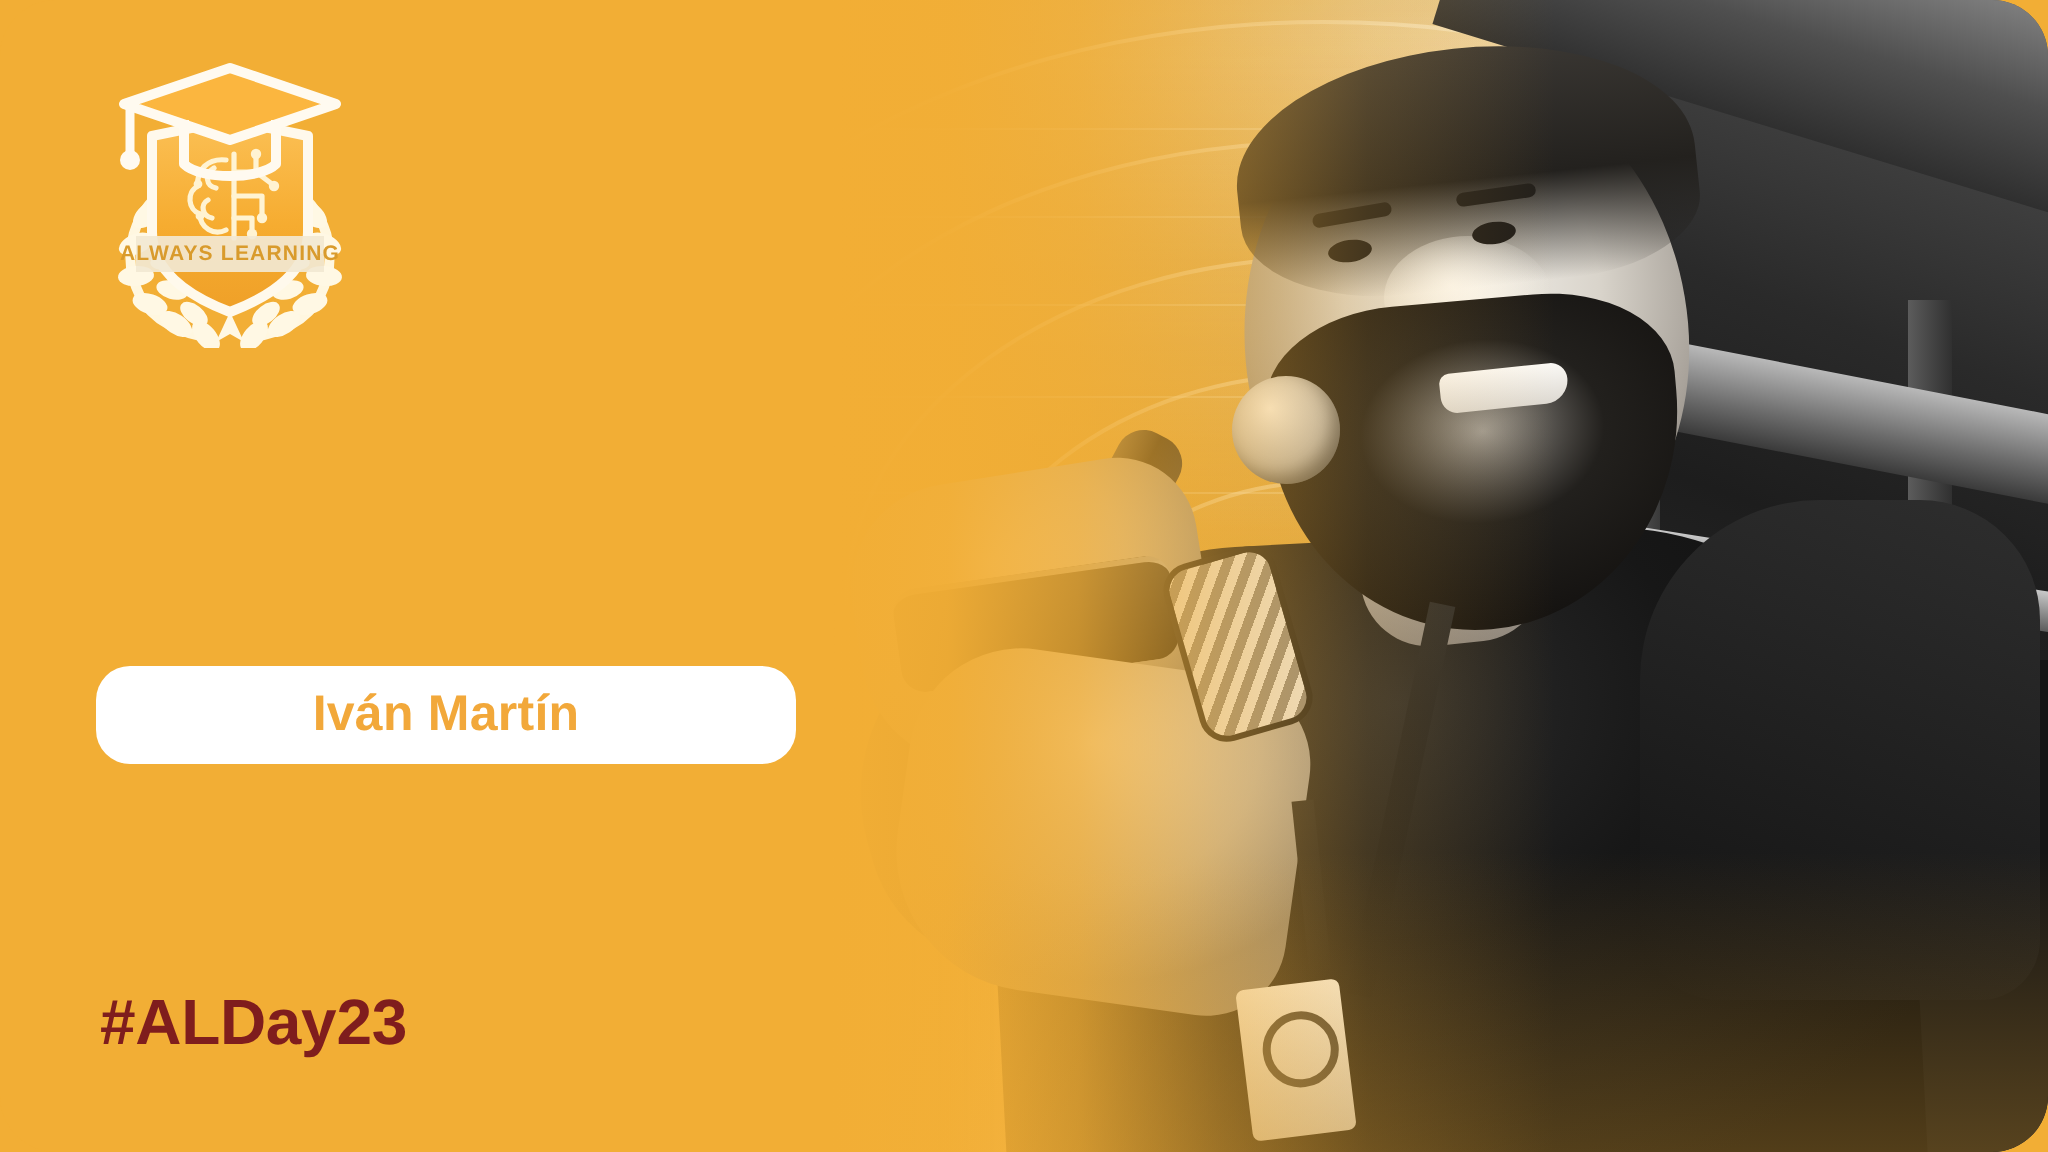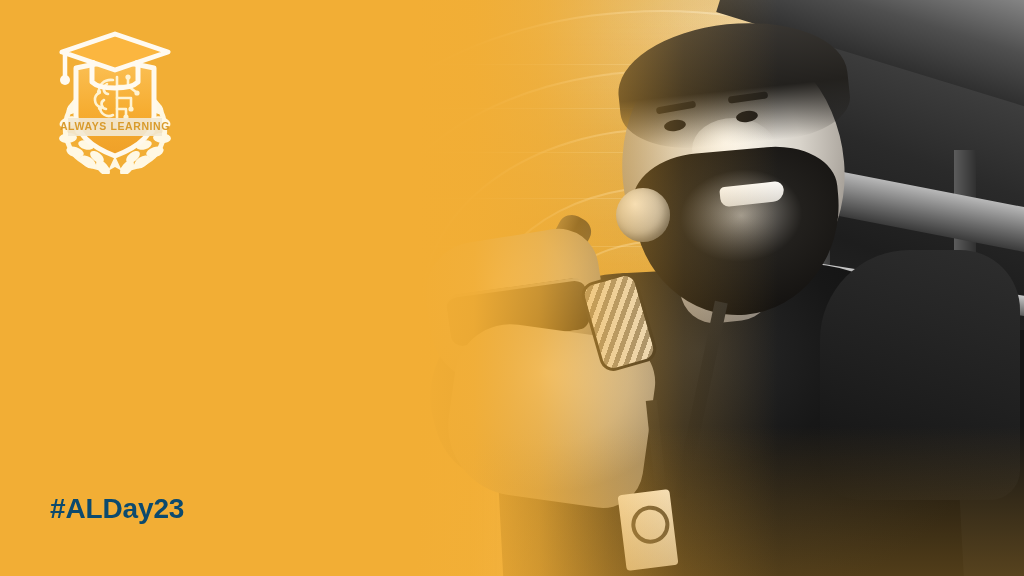--- a/index.html
+++ b/index.html
@@ -7,20 +7,21 @@
   body {
     font-family:"Liberation Sans", sans-serif;
     background:#F2AE35;
   }
 
   .slide {
     position:relative;
     width:1024px; height:576px;
     background:#F2AE35;
     overflow:hidden;
+    border-radius:28px;
   }
 
   
   .photo-layer {
     position:absolute;
     top:0; left:300px; right:0; bottom:0;
     overflow:hidden;
   }
 
   
@@ -272,23 +273,23 @@
   .name-pill span {
     font-size:25px;
     font-weight:700;
     color:#F2A83A;
     letter-spacing:.005em;
     line-height:1;
   }
 
   .hashtag {
     position:absolute; left:50px; top:495px;
-    font-size:28px;
+    font-size:32px;
     font-weight:700;
-    color:#0c4a6e;
+    color:#7f1d1d;
     letter-spacing:-.005em;
     line-height:1;
   }
 </style>
 </head>
 <body>
 
 <div class="slide">
 
   <div class="photo-layer">
@@ -425,16 +426,19 @@
         <path d="M25 29 L25 52" stroke="#FFFAF0" stroke-width="4.5" stroke-linecap="round"></path>
         <circle cx="25" cy="56" r="5" fill="#FFFAF0"></circle>
       </g>
 
       <path d="M28 94 L122 94 L122 112 L28 112 Z" fill="#F2E8D2" opacity=".92"></path>
       <text x="75" y="106" text-anchor="middle" font-family="Liberation Sans, sans-serif" font-size="10.5" font-weight="bold" letter-spacing="0.6" fill="#D99B2C">ALWAYS LEARNING</text>
     </svg>
   </div>
 
 
+  <div class="name-pill">
+    <span>Iván Martín</span>
+  </div>
 
   <div class="hashtag">#ALDay23</div>
 
 </div>
 
 </body></html>

